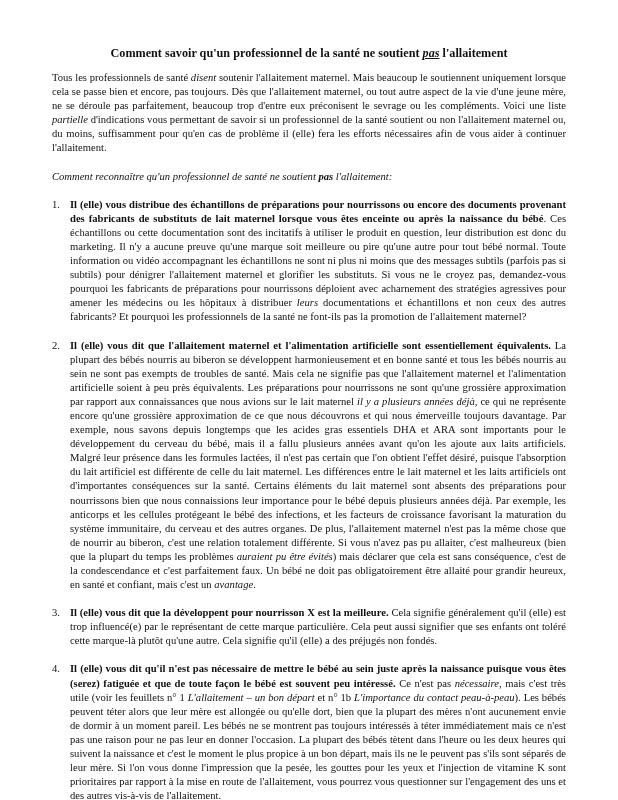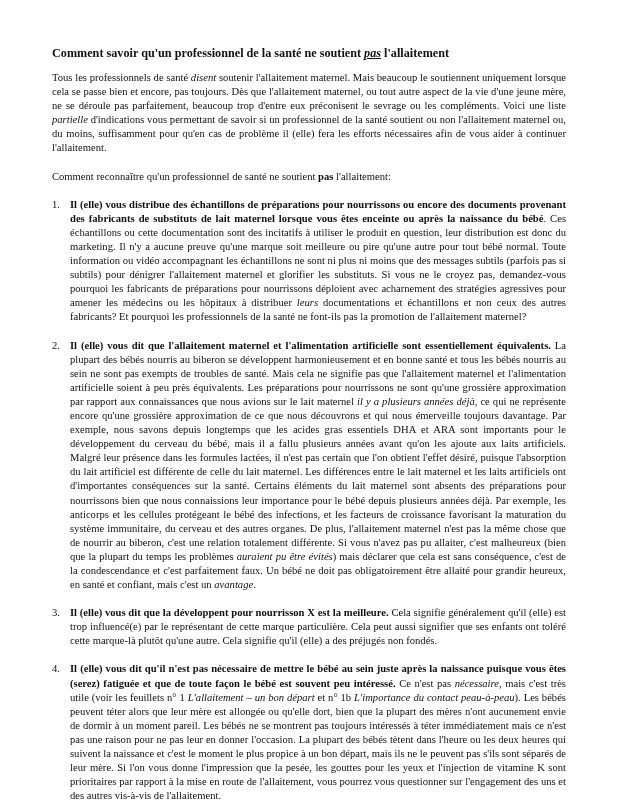--- a/index.html
+++ b/index.html
@@ -3,27 +3,27 @@
 <meta charset="utf-8">
 <style>
   html, body { margin:0; padding:0; background:#ffffff; }
   body { width:618px; height:800px; overflow:hidden; position:relative; }
   .page {
     position:absolute; left:52px; top:46px; width:514px;
     font-family: "Liberation Serif", "DejaVu Serif", serif;
     font-size:10.6px; line-height:14.1px; color:#111;
   }
   h1 {
-    font-size:12.2px; font-weight:bold; text-align:left;
+    font-size:12.2px; font-weight:bold; text-align:center;
     margin:0 0 10px 0; line-height:15px;
   }
   h1 .u { font-style:italic; text-decoration:underline; }
   p { margin:0; text-align:justify; }
   .intro { margin-bottom:14px; }
-  .lead { margin-bottom:14px; }
+  .lead { margin-bottom:14px;font-style:italic; }
   ol { list-style:none; margin:0; padding:0; }
   li { position:relative; padding-left:18px; margin-bottom:14px; text-align:justify; }
   li .num { position:absolute; left:0; top:0; }
   b { font-weight:bold; }
   i { font-style:italic; }
 </style>
 </head>
 <body>
 
 <div class="page">

